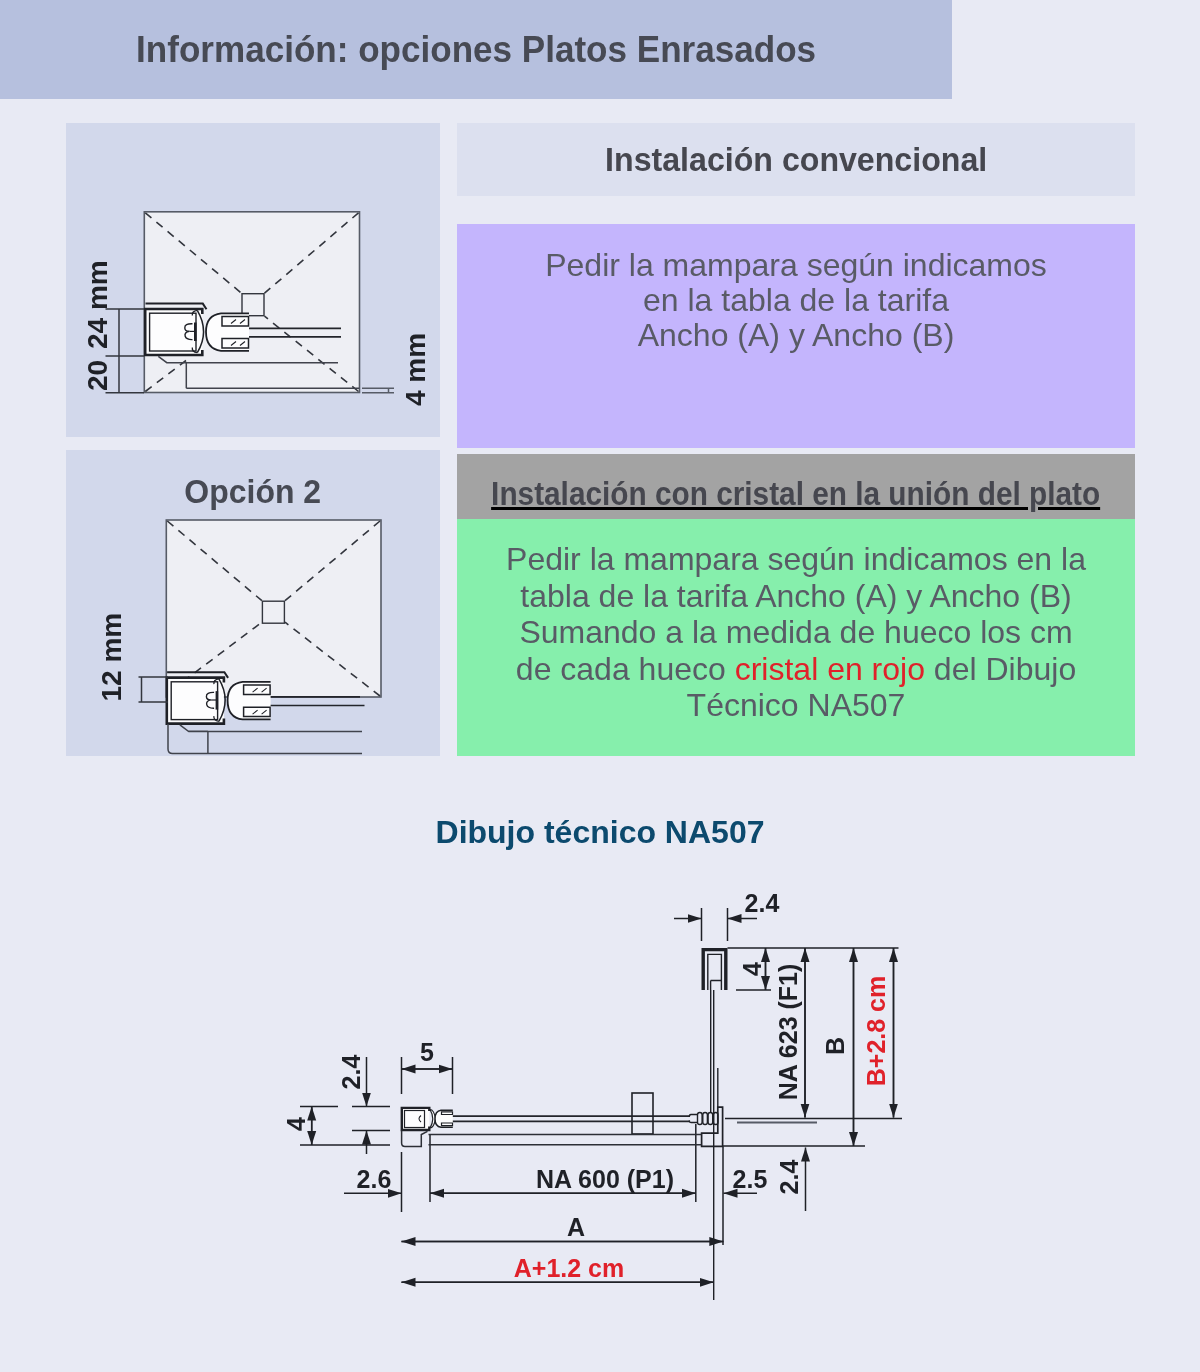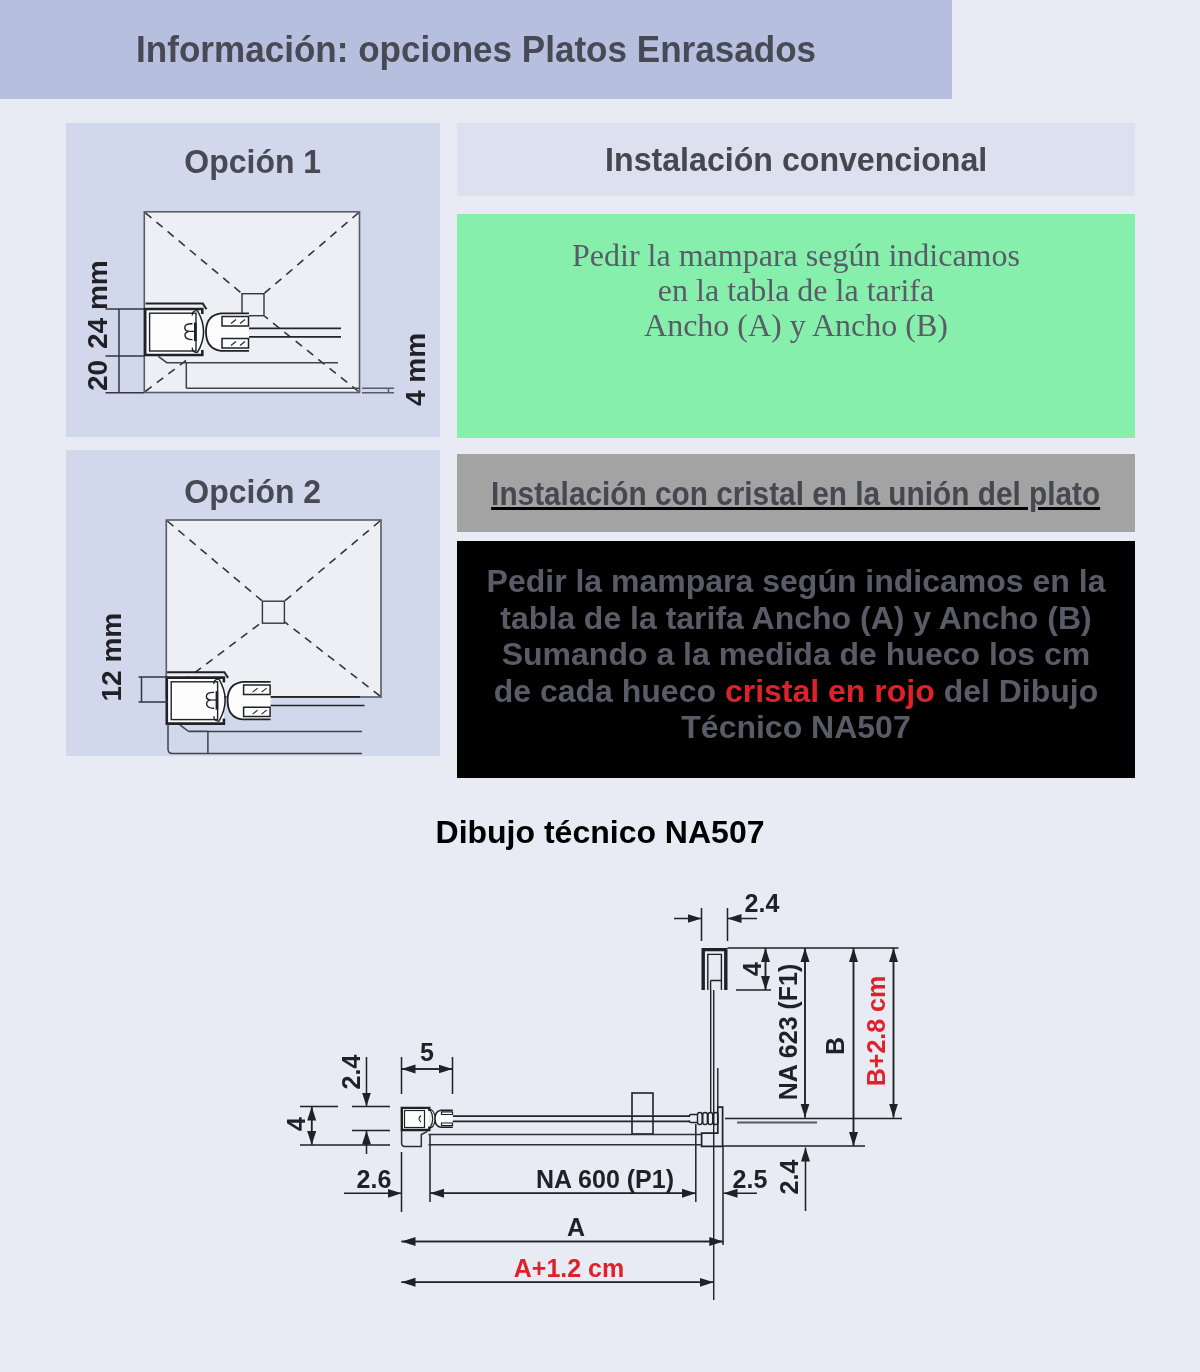--- a/index.html
+++ b/index.html
@@ -6,36 +6,36 @@
   body{width:1200px;height:1372px;background:#e8eaf4;font-family:"Liberation Sans",sans-serif;}
   .page{position:relative;width:1200px;height:1372px;background:#e8eaf4;overflow:hidden;}
   .band{position:absolute;left:0;top:0;width:952px;height:99px;background:#b6c0de;
         display:flex;align-items:center;justify-content:center;}
   .band-title{font-size:36px;font-weight:bold;color:#474a54;transform:scaleX(0.974);white-space:nowrap;}
   .panel{position:absolute;background:#d2d8eb;}
   .p-left1{left:66px;top:123px;width:374px;height:314px;}
   .p-left2{left:66px;top:450px;width:374px;height:306px;}
   .strip{position:absolute;left:457px;width:678px;}
   .r1-head{top:123px;height:73px;background:#dce0ef;display:flex;align-items:center;justify-content:center;}
-  .r1-body{top:214px;height:224px;background:#86efac;font-family:Liberation Serif, serif;}
+  .r1-body{top:224px;height:224px;background:#c4b5fd;}
   .r2-head{top:454px;height:78px;background:#a3a3a3;display:flex;align-items:center;justify-content:center;text-decoration:underline;}
-  .r2-body{top:541px;height:237px;background:#000000;font-weight:bold;}
+  .r2-body{top:519px;height:237px;background:#86efac;}
   .sec-head{font-size:34px;font-weight:bold;color:#46474f;white-space:nowrap;}
   .r1-head .sec-head{transform:scaleX(0.945);}
   .r2-head .sec-head{transform:scaleX(0.876);}
   .body-text{color:#595b66;font-size:32px;line-height:36.5px;text-align:center;white-space:nowrap;}
   .r1-body .body-text{line-height:35px;}
   .r1-body .body-text{padding-top:24px;}
   .r2-body .body-text{padding-top:22px;}
   .opt-title{position:absolute;width:374px;text-align:center;font-size:34px;font-weight:bold;color:#474a54;}
   .opt-title span{display:inline-block;transform:scaleX(0.94);}
   .ot1{left:66px;top:142px;}
   .ot2{left:66px;top:472px;}
   .tech-title{position:absolute;left:0;top:814px;width:1200px;text-align:center;
-              font-size:32px;font-weight:bold;color:#000000;}
+              font-size:32px;font-weight:bold;color:#0c4a6e;}
   .red{color:#e0212a;}
   svg.art{position:absolute;left:0;top:0;}
   svg .dimtxt{font-family:"Liberation Sans",sans-serif;font-weight:bold;font-size:25px;fill:#1f2127;}
   svg .opttxt{font-family:"Liberation Sans",sans-serif;font-weight:bold;font-size:28px;fill:#1f2127;}
   svg .redtxt{fill:#e0212a;}
 </style>
 </head>
 <body>
 
 <div class="page">
@@ -64,21 +64,20 @@
   <div class="strip r2-body">
     <div class="body-text">
       <div>Pedir la mampara según indicamos en la</div>
       <div>tabla de la tarifa Ancho (A) y Ancho (B)</div>
       <div>Sumando a la medida de hueco los cm</div>
       <div><span>de cada hueco </span><span class="red">cristal en rojo</span><span> del Dibujo</span></div>
       <div>Técnico NA507</div>
     </div>
   </div>
 
-  <div class="opt-title ot1"><span>Opción 1</span></div>
   <div class="opt-title ot2"><span>Opción 2</span></div>
 
   <div class="tech-title">Dibujo técnico NA507</div>
 
   <svg class="art" width="1200" height="1372" viewBox="0 0 1200 1372">
     <defs>
       <marker id="ar" markerUnits="userSpaceOnUse" markerWidth="18" markerHeight="12" refX="14" refY="5" orient="auto">
         <path d="M0,0.5 L14,5 L0,9.5 Z" fill="#1f2127"></path>
       </marker>
       <marker id="arS" markerUnits="userSpaceOnUse" markerWidth="18" markerHeight="12" refX="0" refY="5" orient="auto">

